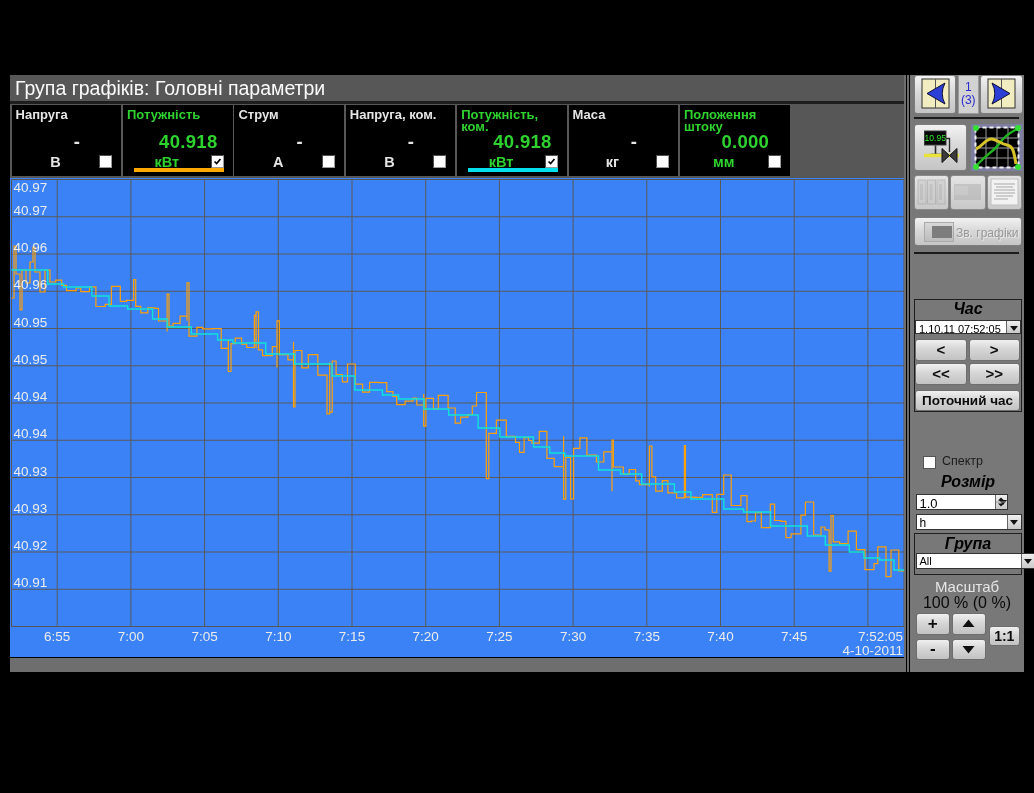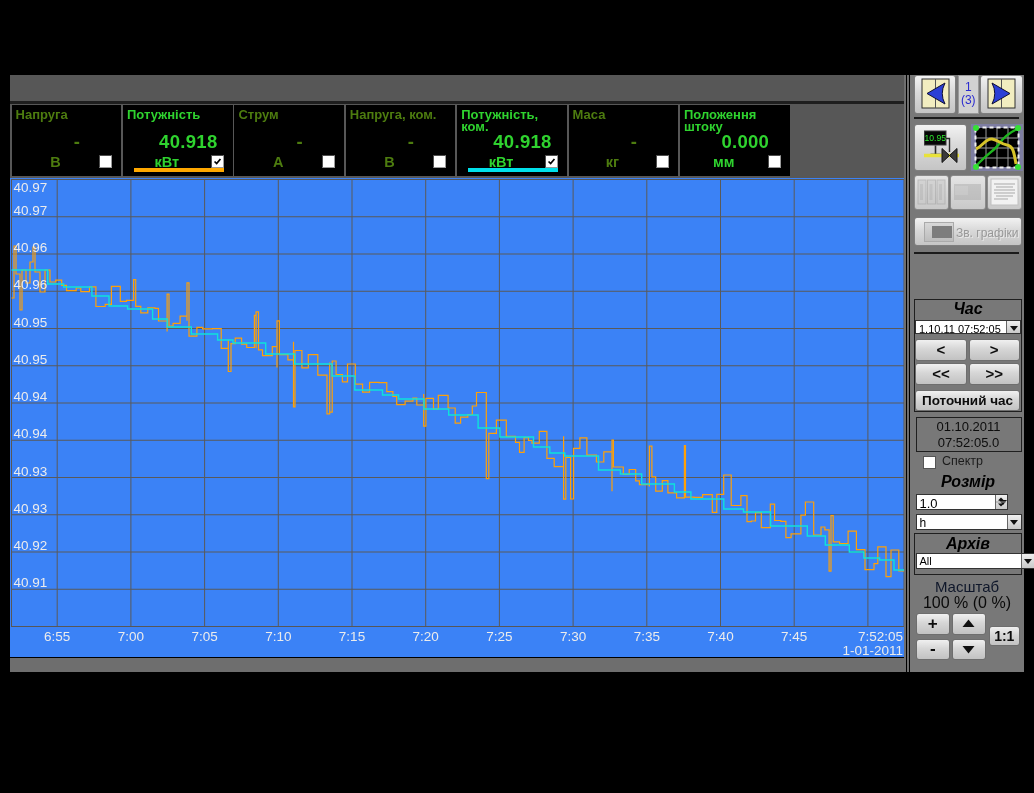--- a/index.html
+++ b/index.html
@@ -14,21 +14,21 @@
 
 .pbox { position:absolute; top:30px; width:109.6px; height:70.5px; background:#000; }
 .plabel { position:absolute; left:4px; top:3.5px; font-size:13px; font-weight:bold; line-height:12.5px; }
 .pval { position:absolute; left:0; top:25.5px; width:100%; text-align:center; font-size:18.5px; font-weight:bold;
   padding-left:21px; letter-spacing:0.3px; }
 .prow { position:absolute; left:0; top:49.5px; width:100%; height:14px; }
 .punit { position:absolute; left:0; width:100%; text-align:center; margin-left:-11px; font-size:14.5px; font-weight:bold; line-height:14px; }
 .cb { position:absolute; right:9px; top:0.5px; width:13px; height:13px; background:#fff;
   border:1px solid #9a9a9a; border-left-color:#4e4e4e; border-top-color:#4e4e4e; }
 .cb svg { position:absolute; left:0; top:0; width:11px; height:11px; }
-.off .plabel, .off .pval, .off .punit { color:#4d7c0f; }
+.off .plabel, .off .pval, .off .punit { color:#e5e5e5; }
 .on .plabel, .on .pval, .on .punit { color:#2fd32f; }
 .ul { position:absolute; left:10.5px; right:9px; bottom:4px; height:3.5px; }
 
 
 #chart { position:absolute; left:0; top:103px; width:896px; height:479.5px; background:#3b82f6; }
 #chart svg.main { position:absolute; left:-10px; top:-178px; }
 .ylbl { position:absolute; left:3.5px; font-size:13.5px; color:#ececec; }
 .xlbl { position:absolute; top:450.5px; width:60px; text-align:center; font-size:13.5px; color:#ececec; }
 #xlast { position:absolute; top:450.5px; right:3px; font-size:13.5px; color:#ececec; }
 #xdate { position:absolute; top:465px; right:3px; font-size:13.5px; color:#ececec; }
@@ -66,20 +66,21 @@
   background:linear-gradient(#efefef,#c9c9c9); border-left:1px solid #666; }
 .combo .drop:after { content:""; position:absolute; left:2.5px; top:5px;
   border:4px solid transparent; border-top:5px solid #111; }
 .sbtn { position:absolute; background:linear-gradient(#f0f0f0,#d6d6d6 45%,#c2c2c2);
   border:1px solid #6e6e6e; border-radius:3px; color:#0c0c0c; font-weight:bold; text-align:center; }
 </style></head>
 <body>
 <div id="stage">
 
 <div id="panel">
+  <div id="title">Група графіків: Головні параметри</div>
   <div id="titleline"></div>
 <div class="pbox off" style="left:1.6px">
   <div class="plabel">Напруга</div>
   <div class="pval">-</div>
   <div class="prow">
           <span class="punit">В</span>
           <span class="cb"></span>
         </div>
 
 </div>
@@ -194,21 +195,21 @@
 <div class="xlbl" style="left:164.6px">7:05</div>
 <div class="xlbl" style="left:238.3px">7:10</div>
 <div class="xlbl" style="left:312.0px">7:15</div>
 <div class="xlbl" style="left:385.7px">7:20</div>
 <div class="xlbl" style="left:459.4px">7:25</div>
 <div class="xlbl" style="left:533.1px">7:30</div>
 <div class="xlbl" style="left:606.8px">7:35</div>
 <div class="xlbl" style="left:680.5px">7:40</div>
 <div class="xlbl" style="left:754.2px">7:45</div>
     <div id="xlast">7:52:05</div>
-    <div id="xdate">1-01-2011</div>
+    <div id="xdate">4-10-2011</div>
   </div>
   <div id="bstrip"></div>
 </div>
 
 <div id="split">
       <i style="left:0.2px"></i>
       <i style="left:3px"></i>
     </div>
 
 <div id="side">
@@ -305,48 +306,47 @@
   <div class="combo" style="left:5px; top:245px; width:106px; height:14px">
     <span class="txt" style="font-size:11px; top:2px">1.10.11 07:52:05</span>
         <span class="drop"></span>
   </div>
   <div class="sbtn" style="left:5px; top:264px; width:52px; height:22px; font-size:15px; line-height:20px">&lt;</div>
   <div class="sbtn" style="left:58.5px; top:264px; width:51.5px; height:22px; font-size:15px; line-height:20px">&gt;</div>
   <div class="sbtn" style="left:5px; top:288px; width:52px; height:22px; font-size:15px; line-height:20px">&lt;&lt;</div>
   <div class="sbtn" style="left:58.5px; top:288px; width:51.5px; height:22px; font-size:15px; line-height:20px">&gt;&gt;</div>
   <div class="sbtn" style="left:5px; top:314.5px; width:105px; height:21px; font-size:13.5px; line-height:19px">Поточний час</div>
 
-  <div class="panelbox" style="left:5.5px; top:341.5px; width:106px; height:35px; text-align:center; color:#0d0d0d; font-size:13px; line-height:16px; padding-top:1.5px">01.10.2011<br>07:52:05.0</div>
 
   <div style="position:absolute; left:12.5px; top:381px; width:13px; height:13px; background:#fff; border:1px solid #555;"></div>
   <div style="position:absolute; left:32px; top:379px; font-size:12.5px; color:#1c1c1c;">Спектр</div>
 
   <div class="hdr" style="top:398px">Розмір</div>
   <div class="combo" style="left:5.5px; top:419px; width:92.5px; height:16px">
     <span class="txt" style="font-size:13px; top:0.5px">1.0</span>
     <span class="drop" style="width:12px"></span>
     <svg style="position:absolute; right:0; top:0;" width="12" height="14" viewBox="0 0 12 14">
       <path d="M3 5.5 L6 2.5 L9 5.5 Z" fill="#111"></path>
       <path d="M3 8.5 L6 11.5 L9 8.5 Z" fill="#111"></path>
       <line x1="1" y1="7" x2="11" y2="7" stroke="#999"></line>
     </svg>
   </div>
   <div class="combo" style="left:5.5px; top:438.5px; width:106px; height:16px">
     <span class="txt" style="font-size:12px; top:1px">h</span>
         <span class="drop"></span>
   </div>
 
   <div class="panelbox" style="top:458px; height:42px;"></div>
-  <div class="hdr" style="top:459.5px">Архів</div>
+  <div class="hdr" style="top:459.5px">Група</div>
   <div class="combo" style="left:5.5px; top:477.5px; width:120px; height:16.5px">
     <span class="txt" style="font-size:11px; top:1.5px">All</span>
         <span class="drop"></span>
   </div>
 
-  <div style="position:absolute; left:0; top:503px; width:114px; text-align:center; color:#0f172a; font-size:15px;">Масштаб</div>
+  <div style="position:absolute; left:0; top:503px; width:114px; text-align:center; color:#e5e5e5; font-size:15px;">Масштаб</div>
   <div style="position:absolute; left:0; top:519px; width:114px; text-align:center; color:#0a0a0a; font-size:16px;">100 % (0 %)</div>
   <div class="sbtn" style="left:6px; top:537.5px; width:33.5px; height:22.5px; font-size:17px; line-height:20px">+</div>
   <div class="sbtn" style="left:42px; top:537.5px; width:33.5px; height:22.5px;">
     <svg width="31" height="20">
           <path d="M9.5 13 L15.5 5.5 L21.5 13 Z" fill="#111"></path>
         </svg></div>
   <div class="sbtn" style="left:6px; top:563.5px; width:33.5px; height:21.5px; font-size:17px; line-height:17px">-</div>
   <div class="sbtn" style="left:42px; top:563.5px; width:33.5px; height:21.5px;">
     <svg width="31" height="19">
           <path d="M9.5 6 L15.5 13.5 L21.5 6 Z" fill="#111"></path>

